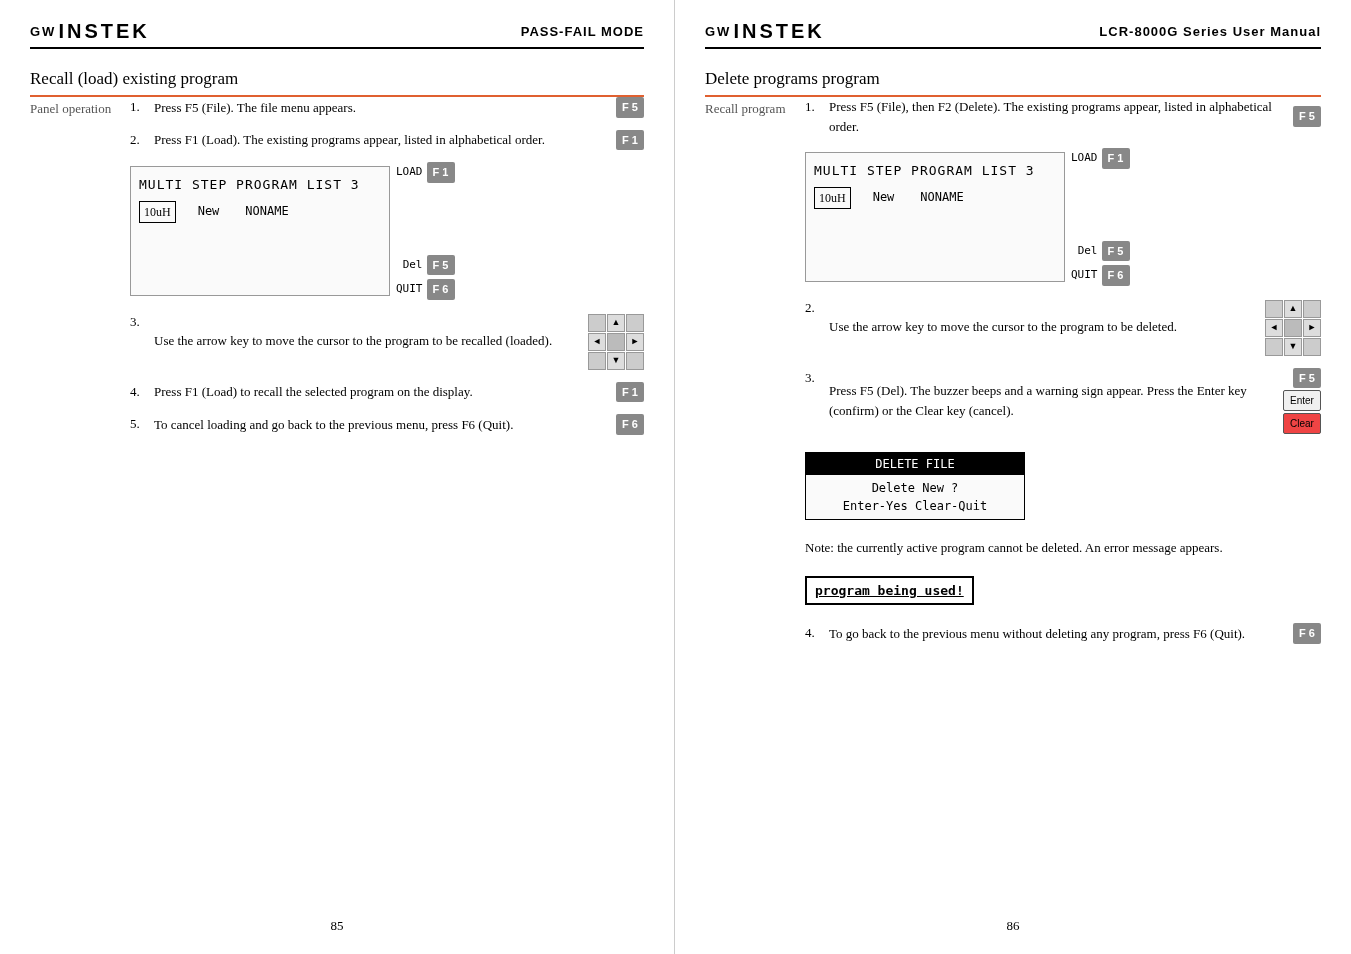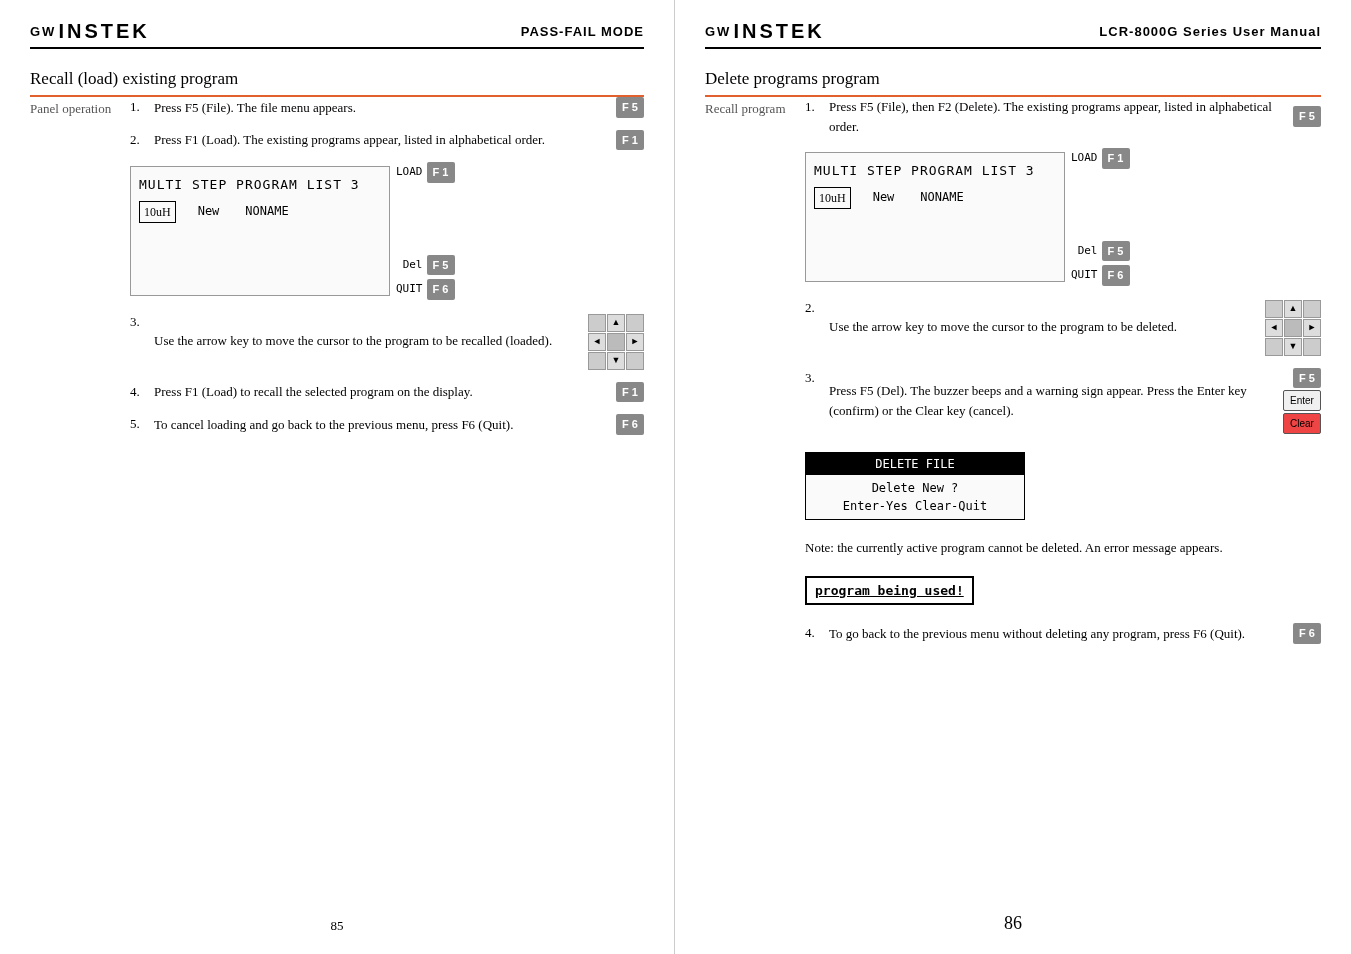--- a/index.html
+++ b/index.html
@@ -206,21 +206,21 @@
       bottom: 20px;
       left: 50%;
       transform: translateX(-50%);
       font-size: 13px;
     }
     .page-number-right {
       position: absolute;
       bottom: 20px;
       left: 50%;
       transform: translateX(-50%);
-      font-size: 18px;
+      font-size: 13px;
     }
     .step-with-icon {
       display: flex;
       justify-content: space-between;
       align-items: center;
       gap: 8px;
     }
     .icon-stack {
       display: flex;
       flex-direction: column;

